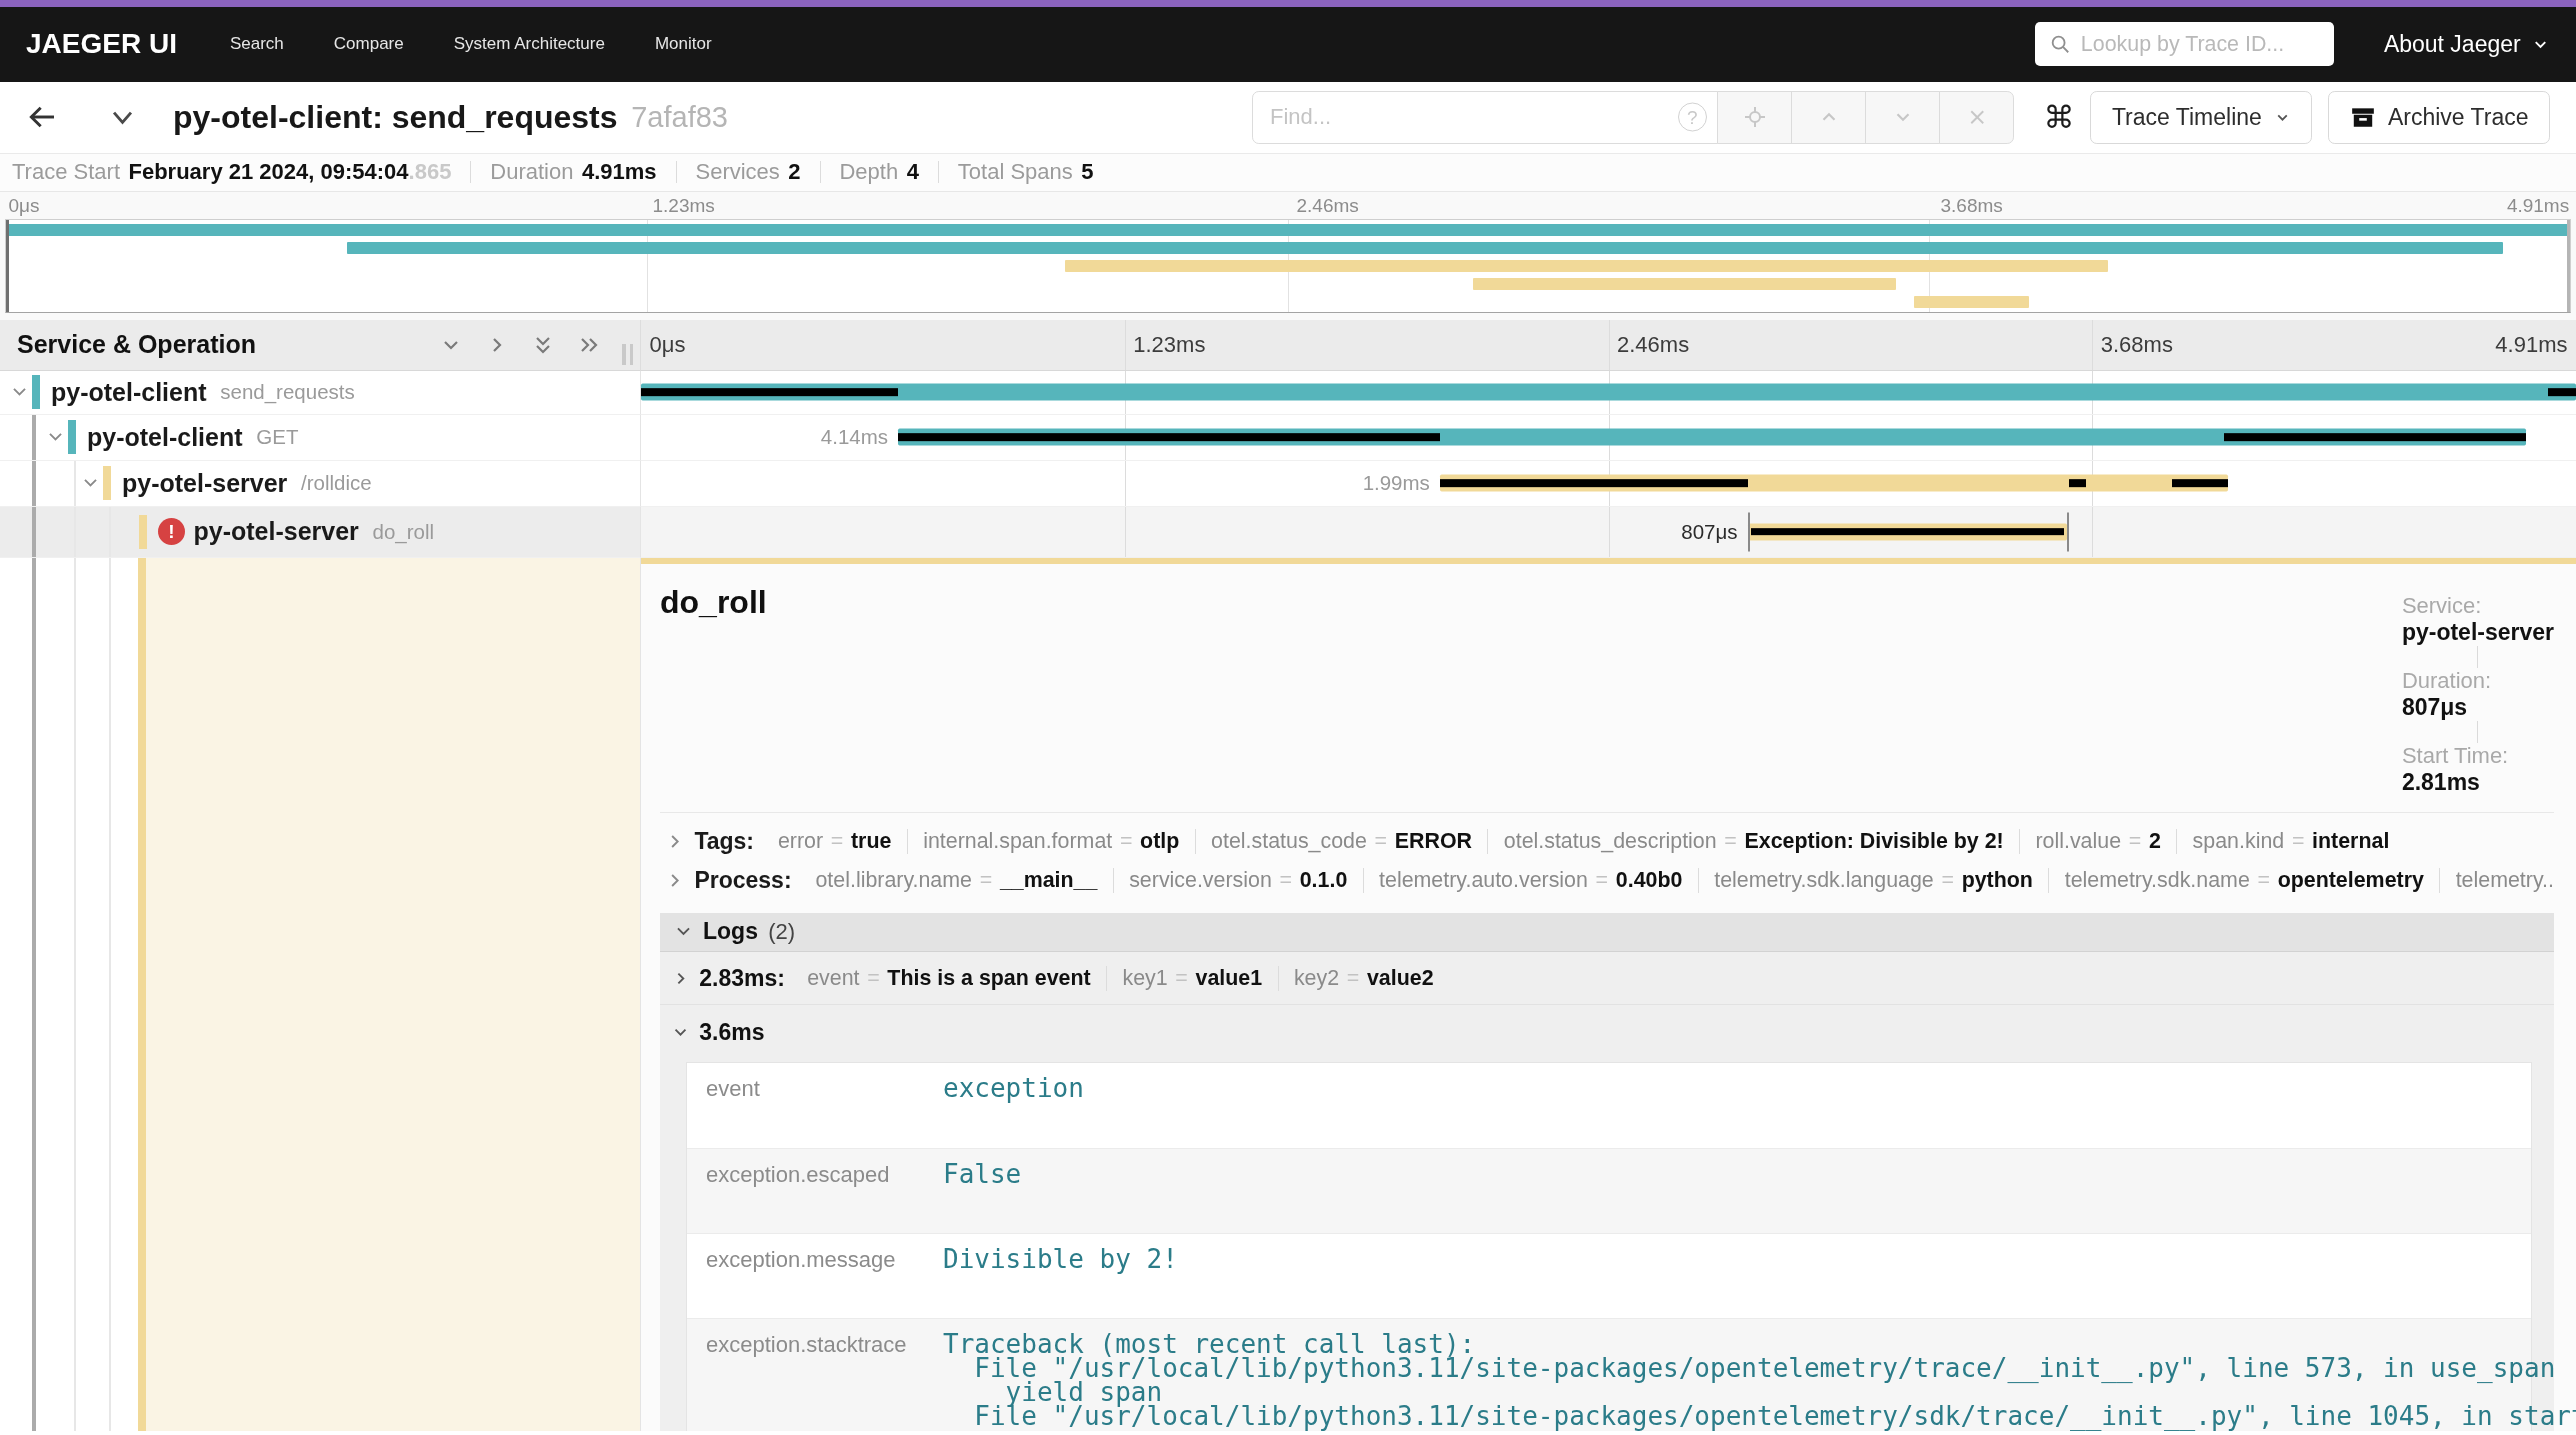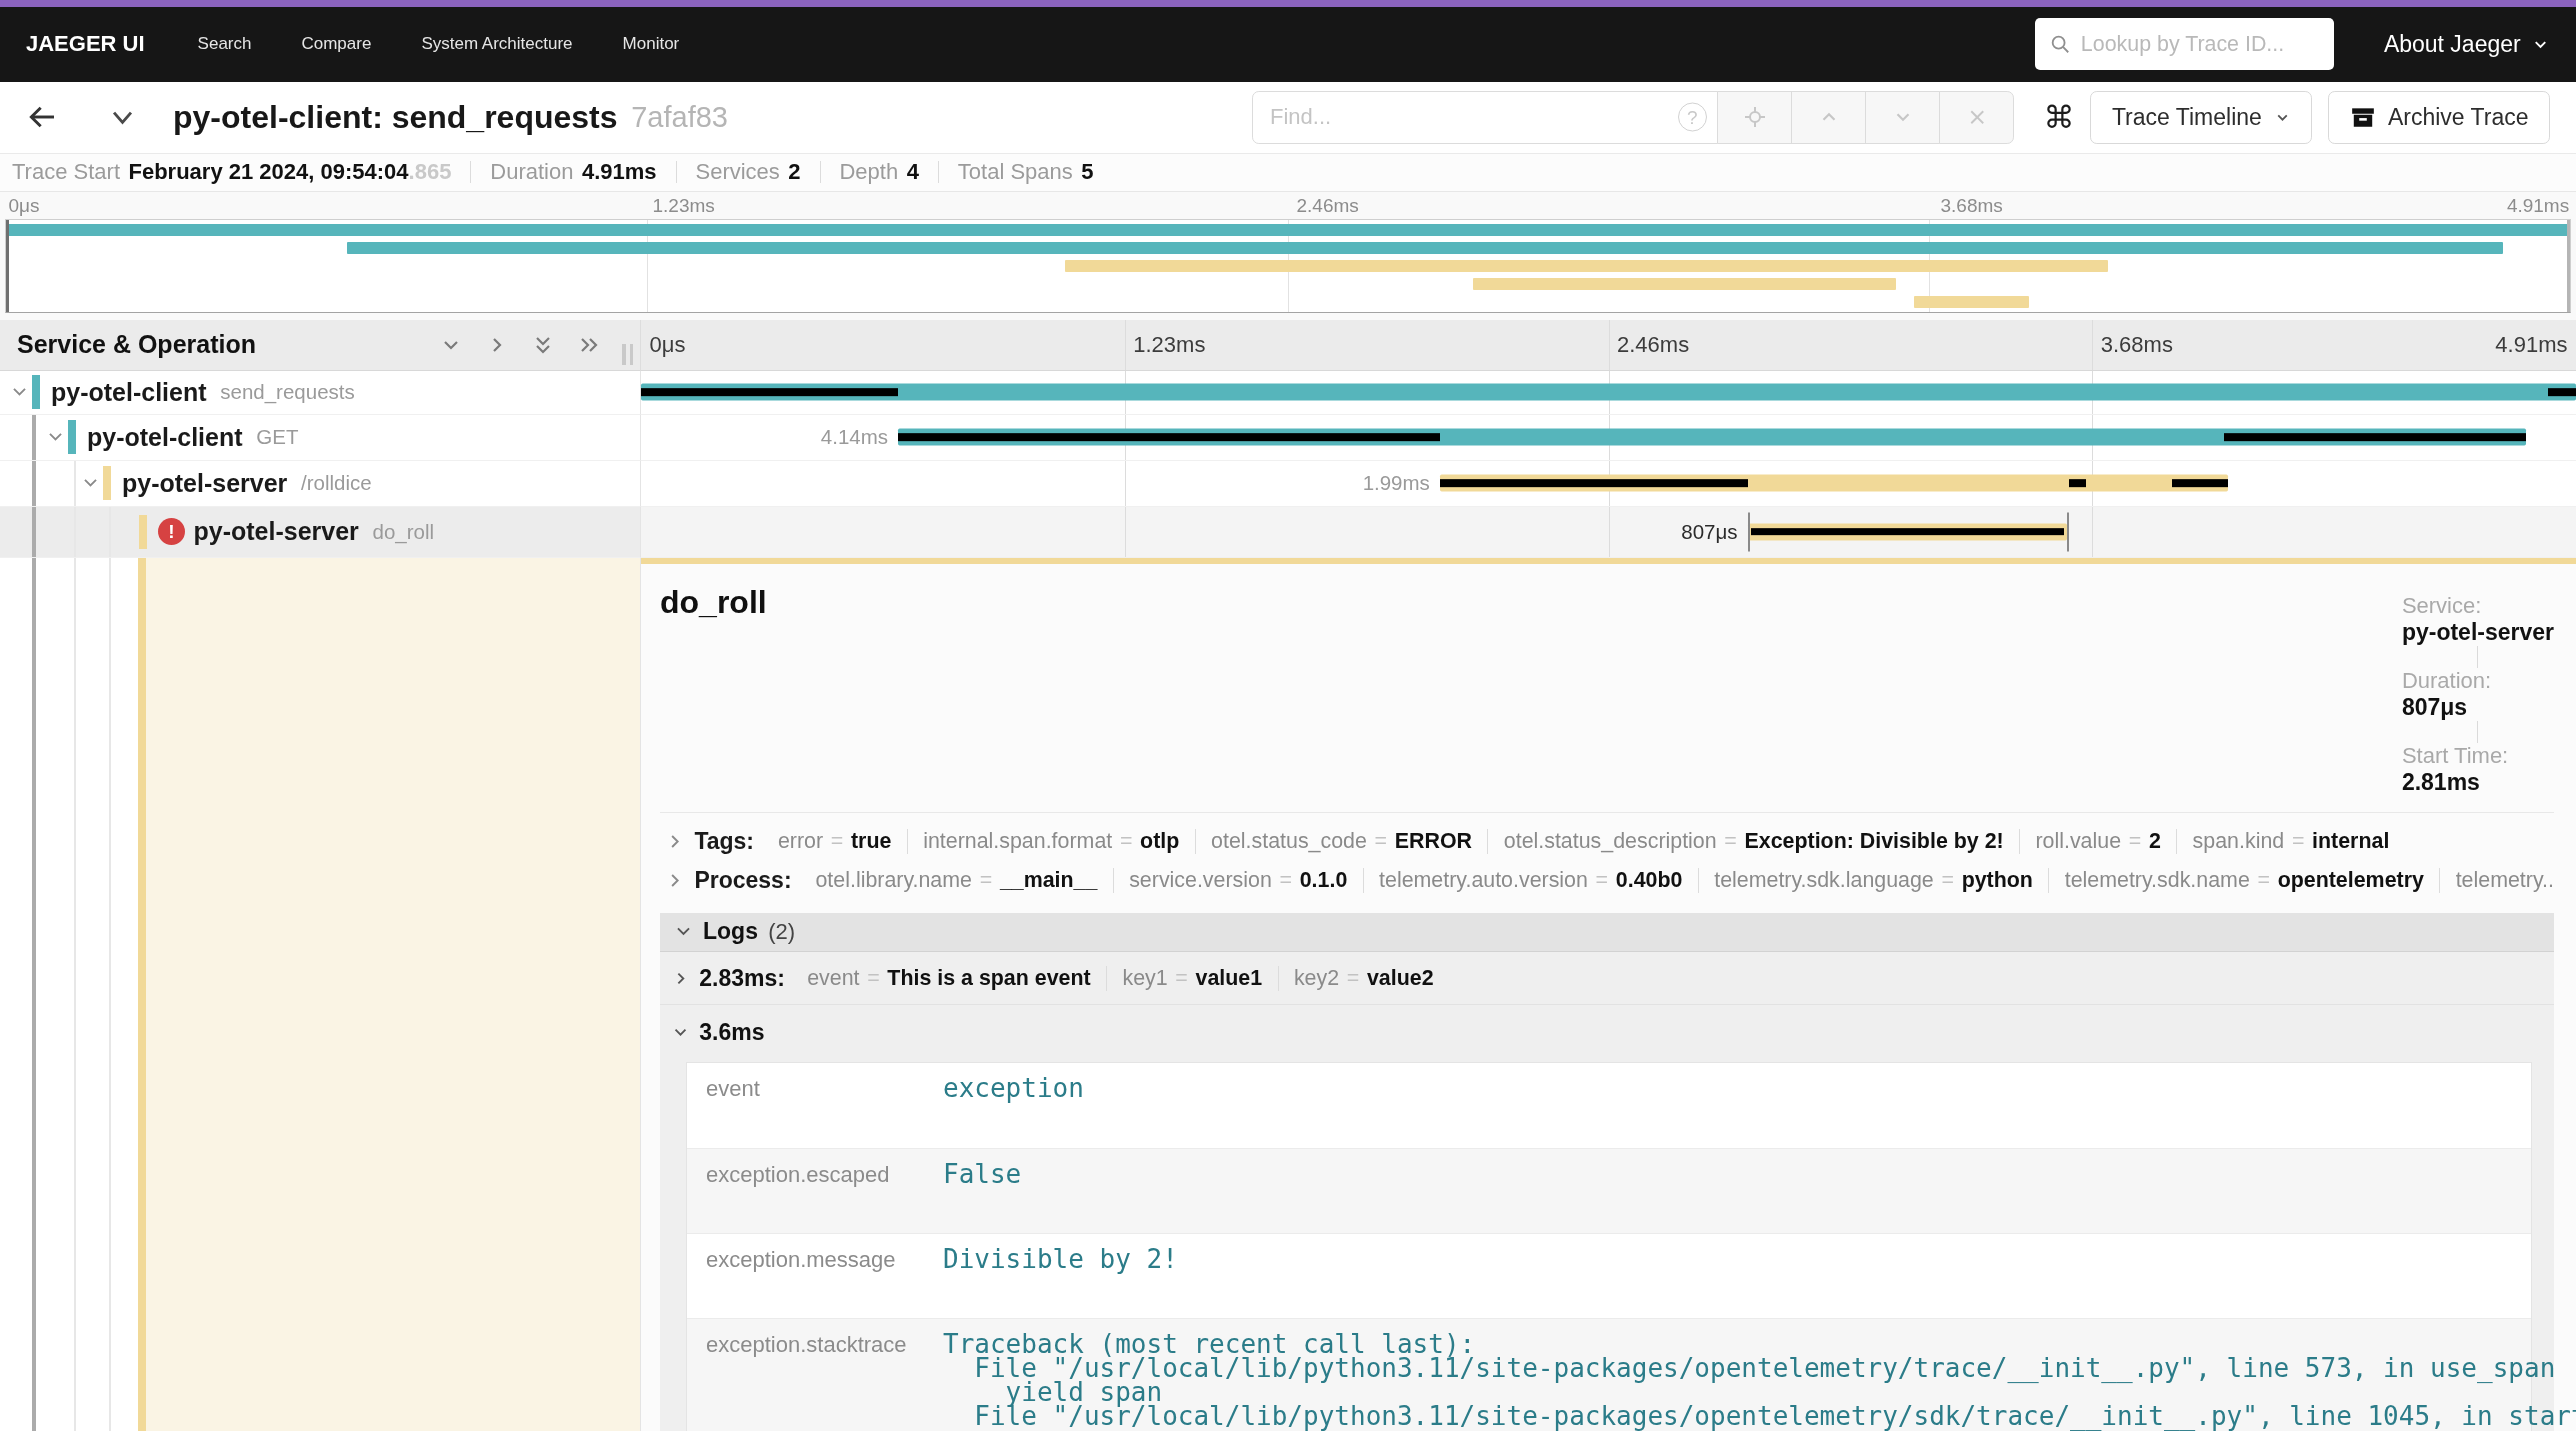--- a/index.html
+++ b/index.html
@@ -6,25 +6,25 @@
   html,body { width:2576px; height:1436px; }
   body {
     font-family: "Liberation Sans", sans-serif;
     background:#fff; color:#1a1a1a; overflow:hidden; position:relative;
   }
   svg { display:block; }
 
   
   .topstrip { height:6.8px; background:#8b63be; }
   .nav { height:75px; background:#161616; display:flex; align-items:center; padding:0 26px; }
-  .brand { color:#fff; font-size:22px; font-weight:700; margin-right:53px; white-space:nowrap; }
+  .brand { color:#fff; font-size:28px; font-weight:700; margin-right:53px; white-space:nowrap; }
   .nav-links { display:flex; align-items:center; gap:50px; }
   .nav-link { color:#e6e6e6; font-size:17px; white-space:nowrap; cursor:pointer; }
   .nav-spacer { flex:1; }
-  .nav-search { width:299px; height:52px; background:#fff; border-radius:5.1px; display:flex; align-items:center; padding:0 13.7px; gap:10.3px; }
+  .nav-search { width:299px; height:44px; background:#fff; border-radius:5.1px; display:flex; align-items:center; padding:0 13.7px; gap:10.3px; }
   .nav-search input { border:none; outline:none; font-size:21.4px; width:100%; font-family:"Liberation Sans",sans-serif; color:#333; }
   .nav-search input::placeholder { color:#b9b9b9; }
   .nav-about { display:flex; align-items:center; gap:10.3px; color:#fff; font-size:23px; margin-left:50px; cursor:pointer; }
   .ic { color:inherit; }
 
   
   .trace-header { height:72px; display:flex; align-items:center; padding:0 26px; border-bottom:0.9px solid #eaeaea; background:#fff; }
   .back-btn { color:#333; margin-right:50px; cursor:pointer; }
   .collapse-btn { color:#4a4a4a; margin-right:36px; cursor:pointer; }
   .trace-title { font-size:32px; font-weight:700; color:#181818; white-space:nowrap; }

